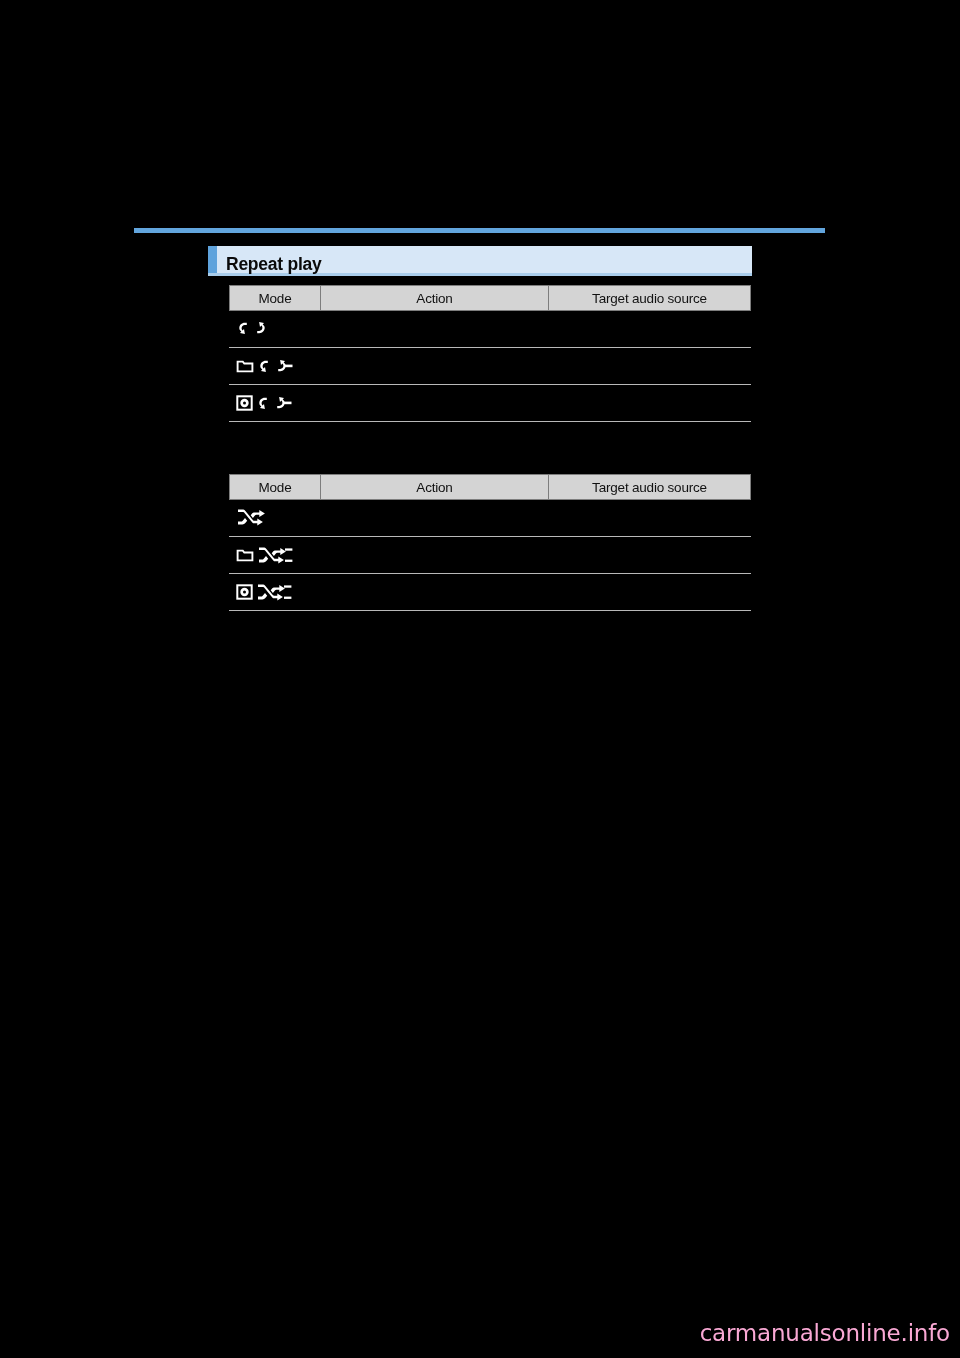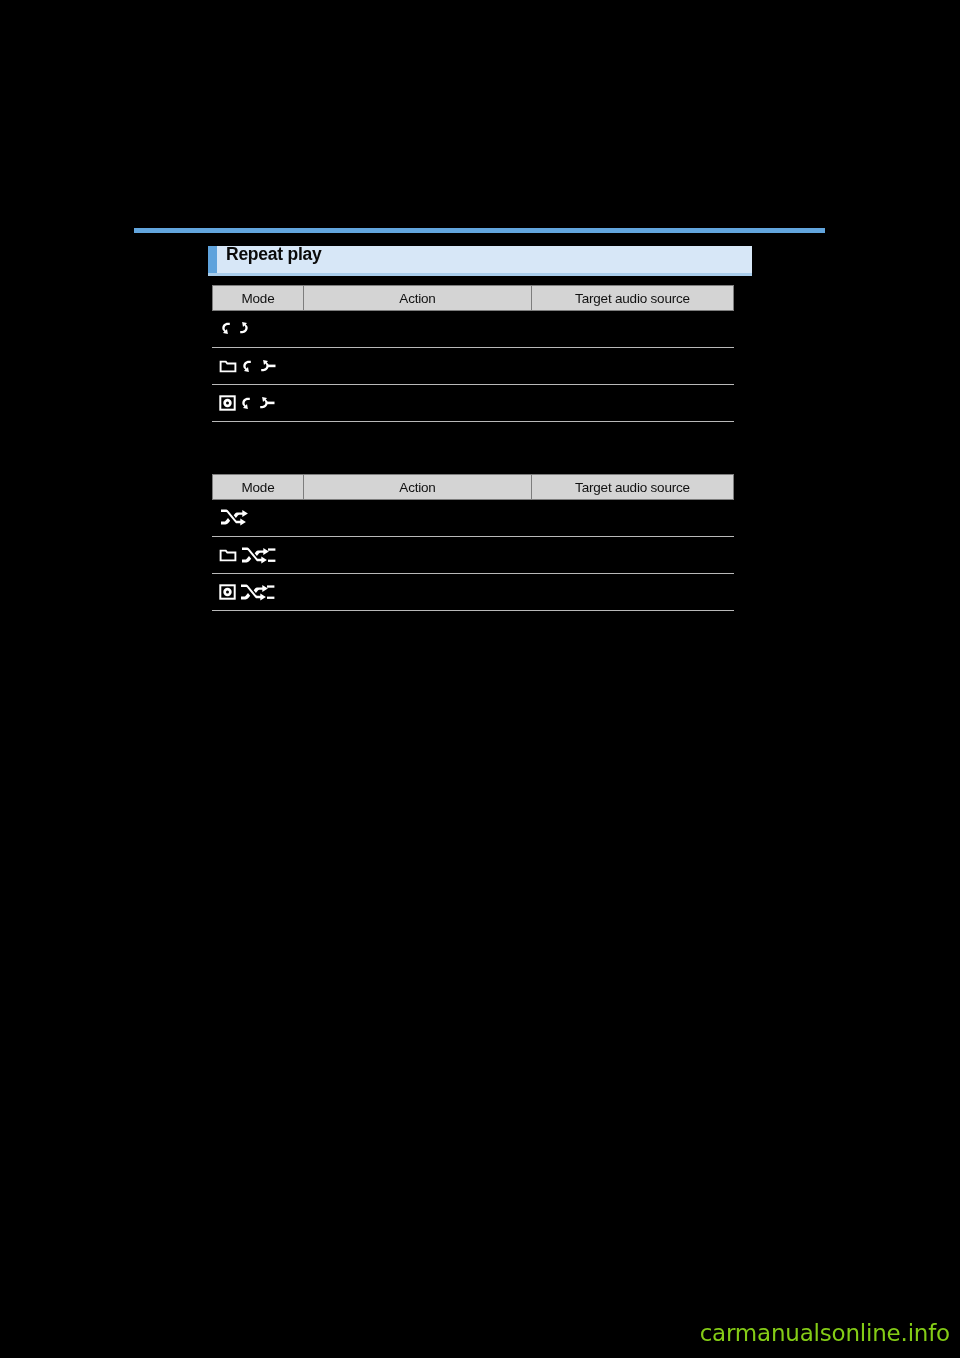--- a/index.html
+++ b/index.html
@@ -33,21 +33,21 @@
   }
 
   
   .section-header {
     position: absolute;
     left: 208px;
     width: 544px;
     height: 30px;
     background: #d7e7f7;
     display: flex;
-    align-items: flex-start;
+    align-items: flex-end;
     box-sizing: border-box;
     border-bottom: 3px solid #a9cdeb;
   }
   .section-header .accent {
     width: 9px;
     height: 100%;
     background: #5fa3dc;
     flex: 0 0 auto;
   }
   .section-header .title {
@@ -59,21 +59,21 @@
     line-height: 1;
     white-space: nowrap;
   }
 
   #section-repeat-header { top: 246px; }
   #section-random-header { top: 435px; }
 
   
   .data-table {
     position: absolute;
-    left: 212px;
+    left: 229px;
     width: 521px;
     border-collapse: collapse;
     table-layout: fixed;
   }
   #table-repeat { top: 285px; }
   #table-random { top: 474px; }
 
   .data-table th {
     background: #d4d4d4;
     border: 1px solid #7d7d7d;
@@ -113,21 +113,21 @@
     height: 22px;
   }
   .mode-icon svg { display: block; }
 
   
   .watermark {
     position: absolute;
     right: 10px;
     bottom: 12px;
     font-size: 23px;
-    color: #84cc16;
+    color: #f9a8d4;
     font-family: "DejaVu Sans", sans-serif;
     letter-spacing: -0.2px;
     white-space: nowrap;
   }
 </style>
 </head>
 <body>
 
 <div class="page">
 

